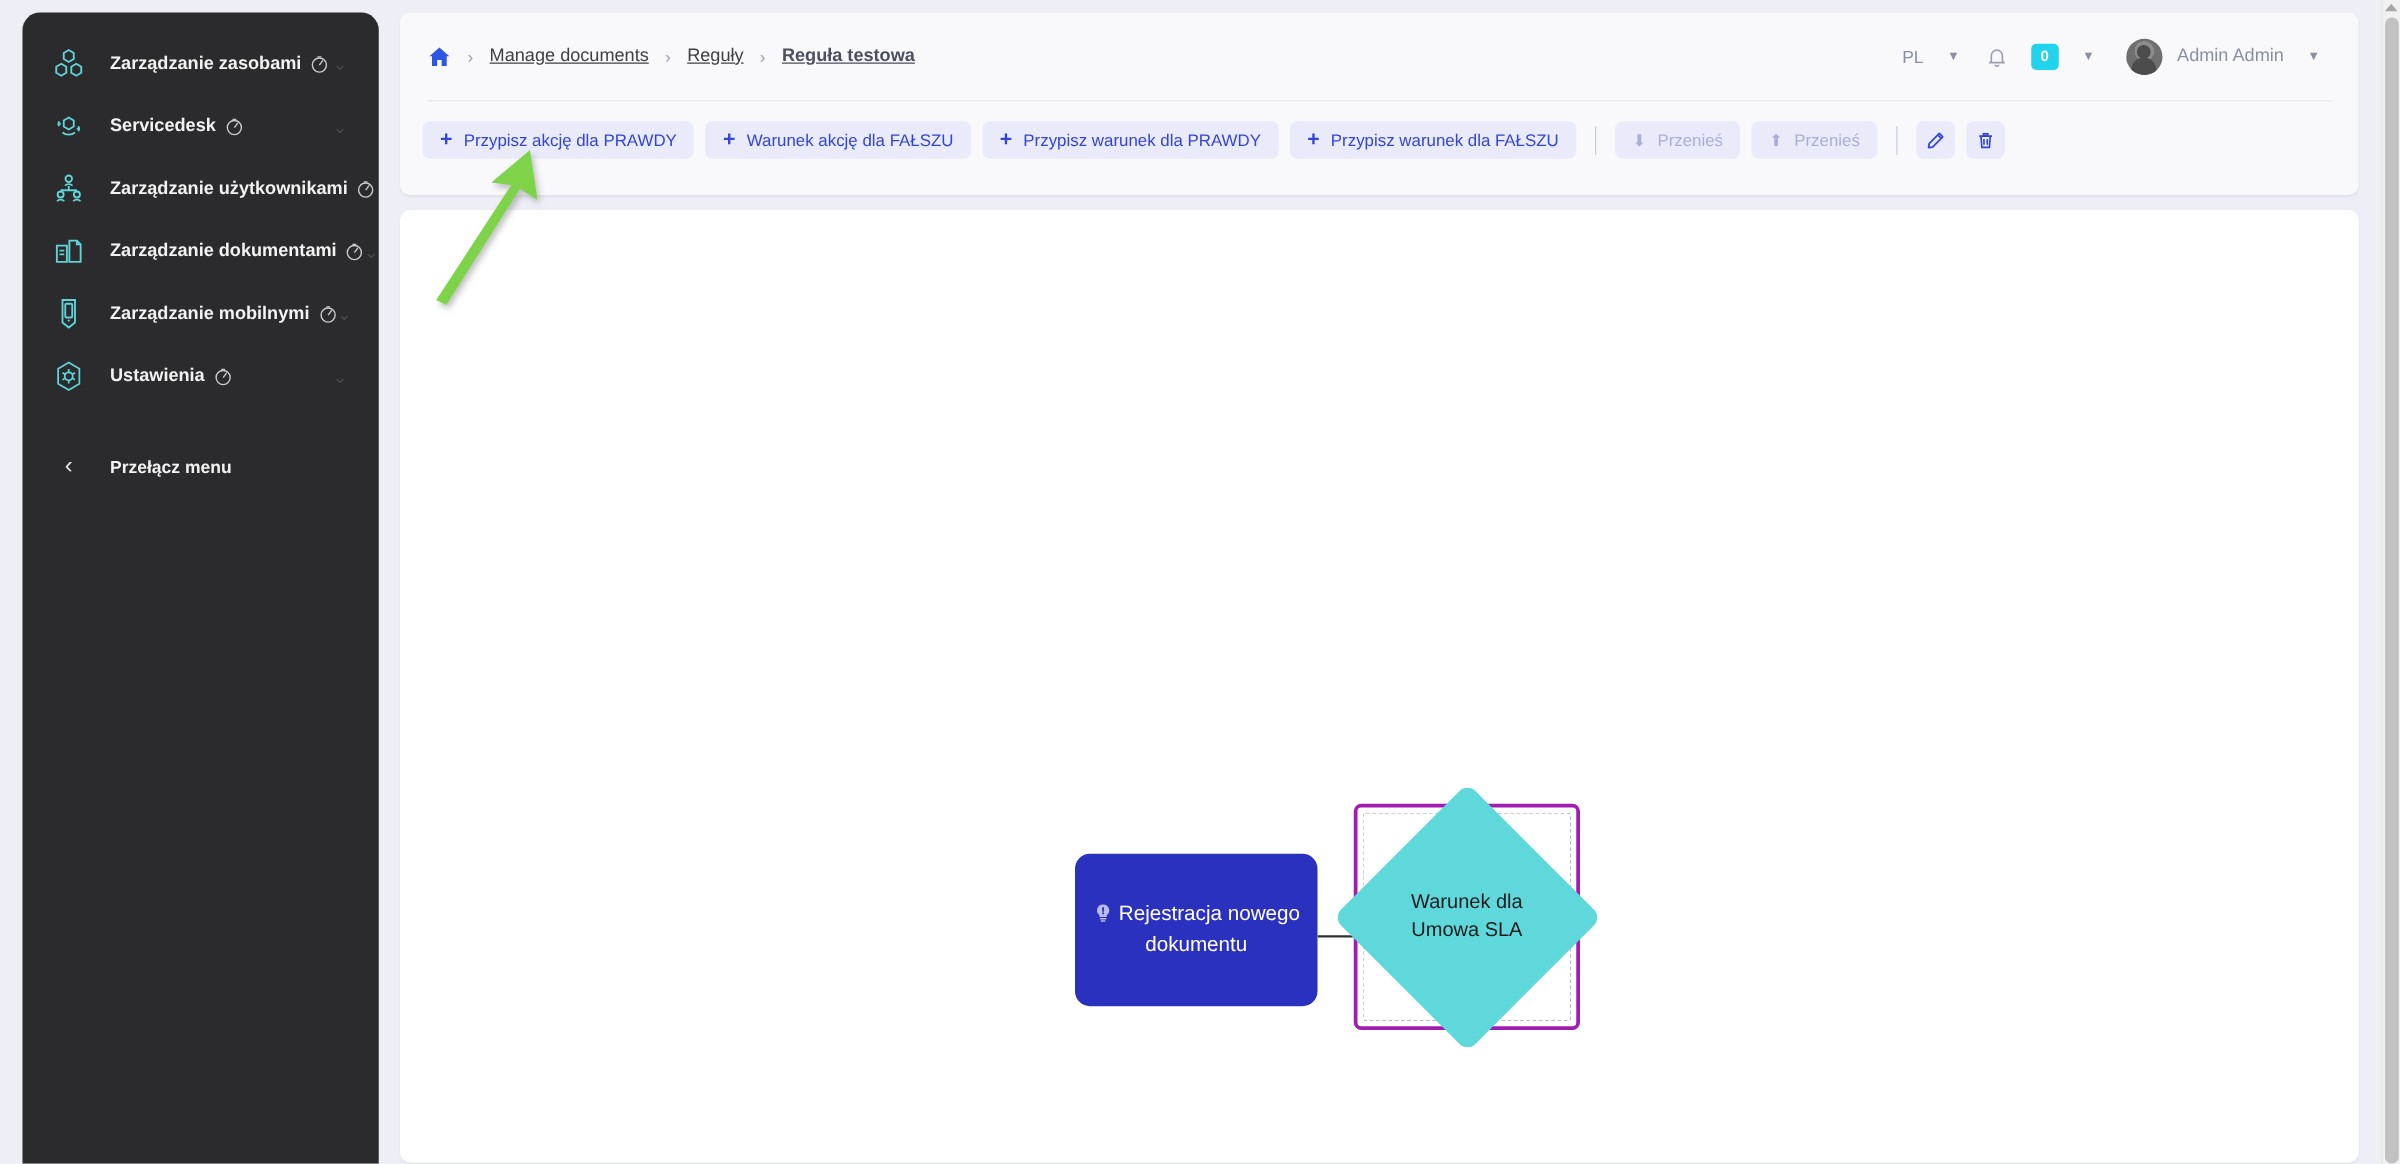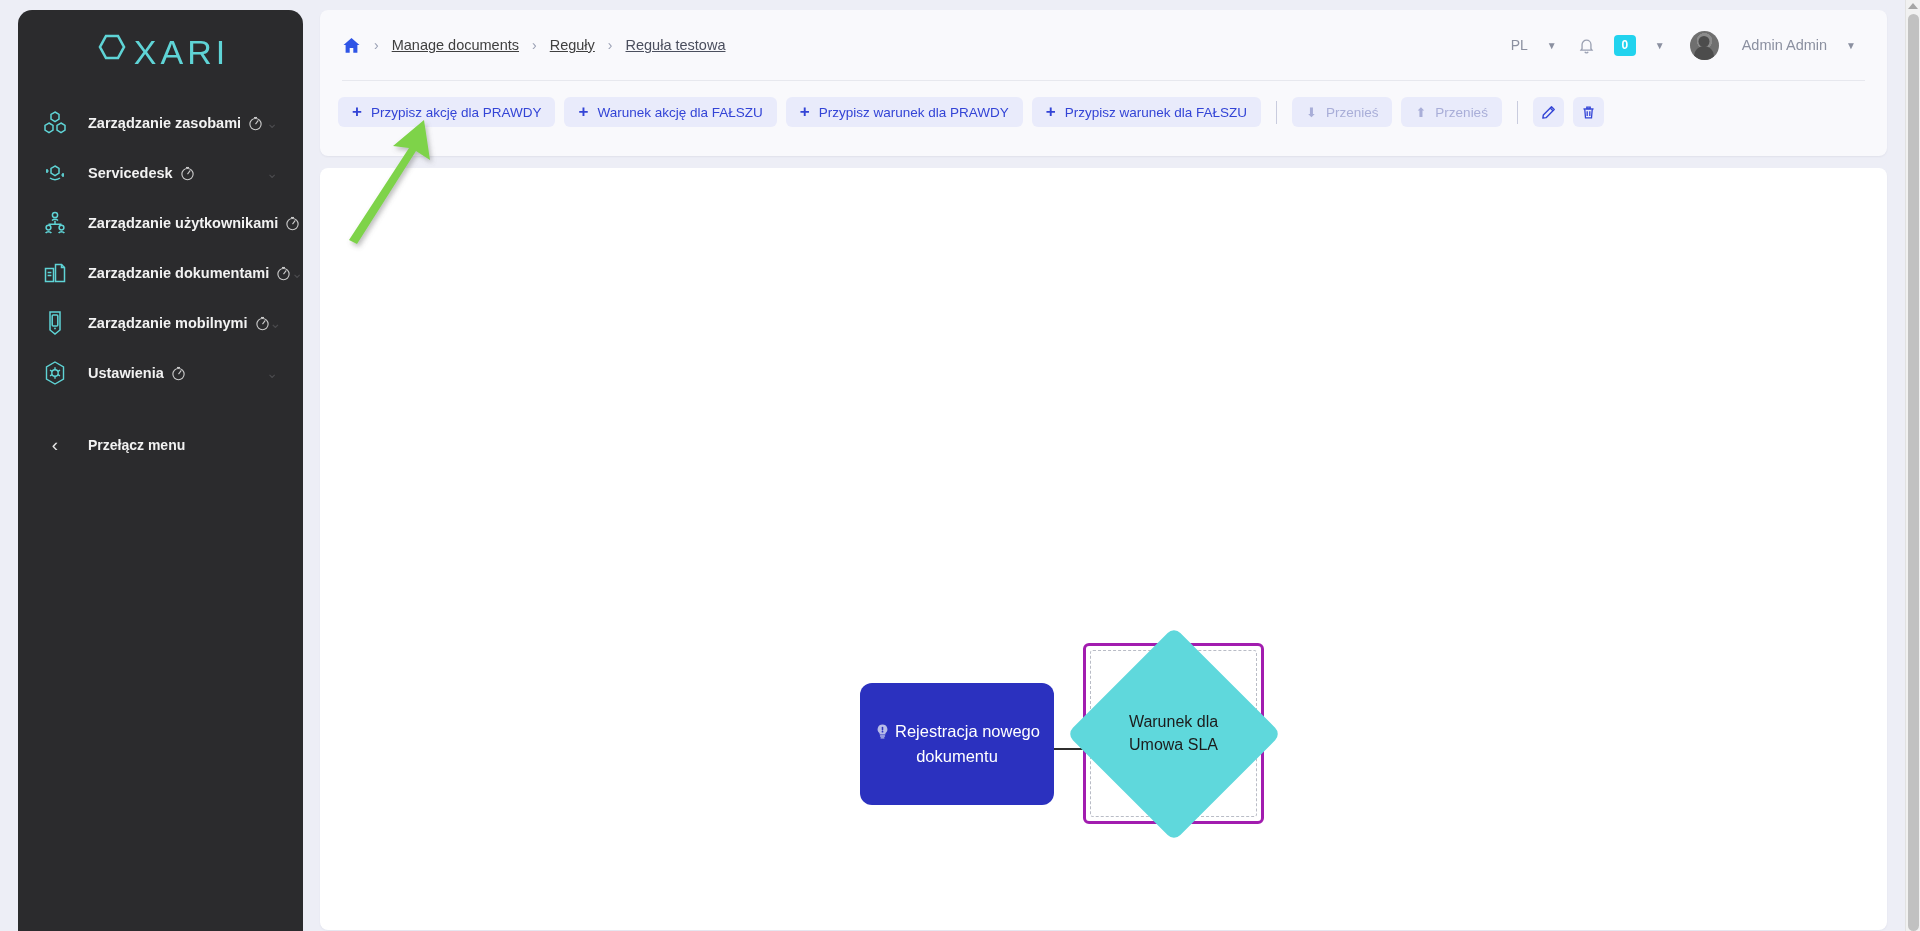--- a/index.html
+++ b/index.html
@@ -72,21 +72,21 @@
     position: relative;
   }
   .topbar { height: 70px; display: flex; align-items: center; padding: 0 22px 0 10px; }
   .crumbs { display: flex; align-items: center; gap: 0; flex: 1; padding-left: 12px; }
   .home-icon { color: #2f55e6; width: 19px; height: 19px; display:flex; cursor:pointer; }
   .crumb-sep { color: #9aa0b4; font-size: 14px; margin: 0 13px; }
   .crumb-link {
     color: #404040; font-size: 14.5px; text-decoration: underline; cursor: pointer;
   }
   .crumb-current {
-    color: #4b4f5e; font-size: 14.5px; text-decoration: underline; cursor: pointer;
+    color: #4b4f5e; font-size: 14.5px; text-decoration: underline; cursor: pointer; font-weight: bold;
   }
   .topright { display: flex; align-items: center; gap: 12px; }
   .lang { color: #8b90a0; font-size: 14px; cursor: pointer; }
   .caret { color: #8b90a0; font-size: 10px; margin: 0 9px 0 7px; cursor: pointer; }
   .bell { color: #9aa0b2; width: 17px; height: 17px; margin-right: 7px; cursor: pointer; display:flex; }
   .count-badge {
     background: #22d3ee; color: #ffffff; font-size: 12px; font-weight: 600;
     min-width: 22px; height: 21px; border-radius: 4px;
     display: flex; align-items: center; justify-content: center; padding: 0 5px;
     cursor: pointer;
@@ -97,21 +97,21 @@
     overflow: hidden; position: relative; cursor: pointer;
   }
   .avatar::after{
     content:""; position:absolute; left:50%; top:54%; transform:translateX(-50%);
     width:20px; height:16px; border-radius:10px 10px 0 0; background:#4c4c4c;
   }
   .avatar::before{
     content:""; position:absolute; left:50%; top:18%; transform:translateX(-50%);
     width:11px; height:11px; border-radius:50%; background:#4c4c4c; z-index:2;
   }
-  .username { color: #8b90a0; font-size: 14.5px; margin-left: 11px; }
+  .username { color: #8b90a0; font-size: 14.5px; }
 
   .divider { height: 1px; background: #e7e8ee; margin: 0 22px; }
 
   .toolbar { display: flex; align-items: center; gap: 9px; padding: 16px 0 0 18px; }
   .tbtn {
     display: flex; align-items: center; gap: 9px;
     background: #e9ebfb; color: #3344d6;
     border: none; border-radius: 6px;
     height: 30px; padding: 0 14px;
     font-size: 13.5px; font-family: "Liberation Sans", sans-serif;
@@ -192,30 +192,20 @@
     position: absolute; top: 14px; left: 2px; width: 11px; height: 917px;
     background: #c1c1c1; border-radius: 6px;
   }
 </style>
 </head>
 <body>
 
 <div class="app">
 
   <aside class="sidebar">
-    <div class="logo-wrap">
-      <div class="logo">
-        <span>
-          <svg width="40" height="34" viewBox="0 0 40 34">
-            <polygon points="14,3 26,3 32,14 26,25 14,25 8,14" fill="none" stroke="#5fd4d6" stroke-width="2.6"></polygon>
-          </svg>
-        </span>
-        <span class="logo-text">XARI</span>
-      </div>
-    </div>
 
     <nav class="nav">
 
       <div class="nav-item">
         <span class="nav-icon">
           <svg width="26" height="26" viewBox="0 0 26 26" fill="none" stroke="#5fd4d6" stroke-width="1.5">
             <polygon points="13,2 17,4.4 17,9.2 13,11.6 9,9.2 9,4.4"></polygon>
             <polygon points="7,13 11,15.4 11,20.2 7,22.6 3,20.2 3,15.4"></polygon>
             <polygon points="19,13 23,15.4 23,20.2 19,22.6 15,20.2 15,15.4"></polygon>
           </svg>

